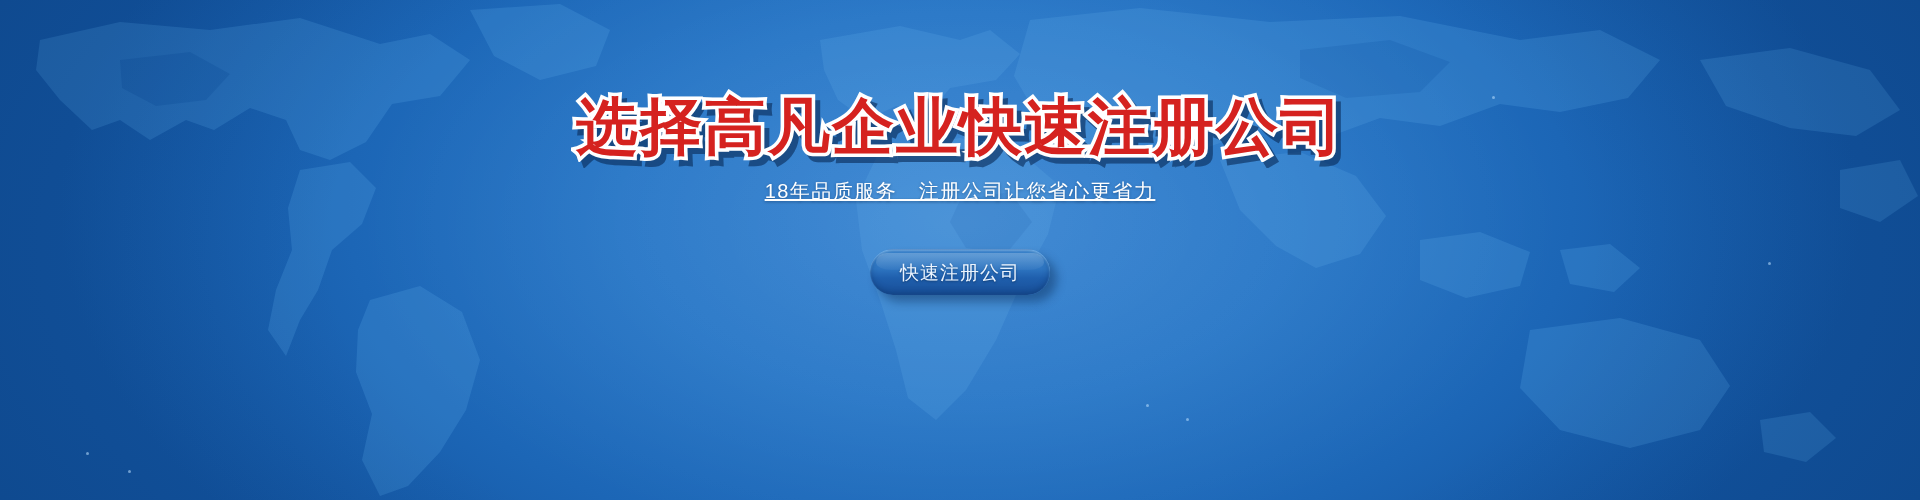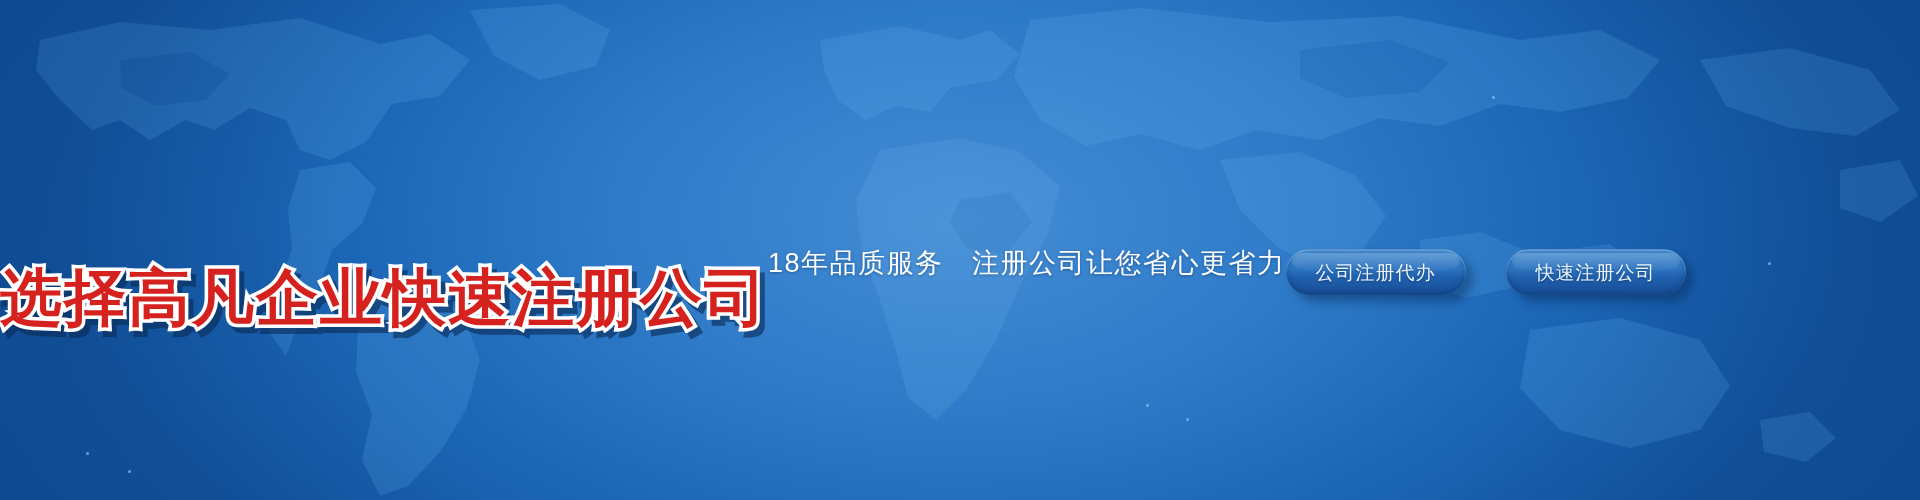--- a/index.html
+++ b/index.html
@@ -44,43 +44,45 @@
     background:rgba(190,225,255,.55);
     pointer-events:none;
   }
 
   
   .content{
     position:relative;
     z-index:5;
     width:100%; height:100%;
     display:flex;
+    flex-direction:column;
     align-items:center;
   }
 
   .headline{
     margin-top:96px;
     font-size:62px;
     font-weight:bold;
     letter-spacing:2px;
     color:#d5221f;
     line-height:1;
     white-space:nowrap;
     -webkit-text-stroke:7px #ffffff;
     paint-order:stroke fill;
     filter:drop-shadow(5px 6px 0 rgba(9,44,88,.62));
   }
 
   .subtitle{
-    margin-top:26px;
-    font-size:27px;
+    margin-top:20px;
+    font-size:20px;
     color:#ffffff;
     letter-spacing:1.5px;
     white-space:nowrap;
     text-shadow:0 1px 3px rgba(8,40,80,.45);
+    text-decoration:underline;
   }
 
   .btn-row{
     margin-top:44px;
     display:flex;
     align-items:center;
     gap:40px;
   }
 
   .pill{
@@ -163,18 +165,17 @@
   <div class="speck" style="left:1492px;top:96px;"></div>
   <div class="speck" style="left:1768px;top:262px;"></div>
 
   <div class="content">
 
     <div class="headline">选择高凡企业快速注册公司</div>
 
     <div class="subtitle">18年品质服务　注册公司让您省心更省力</div>
 
     <div class="btn-row">
-      <div class="pill">公司注册代办</div>
       <div class="pill">快速注册公司</div>
     </div>
 
   </div>
 </div>
 
 </body></html>

